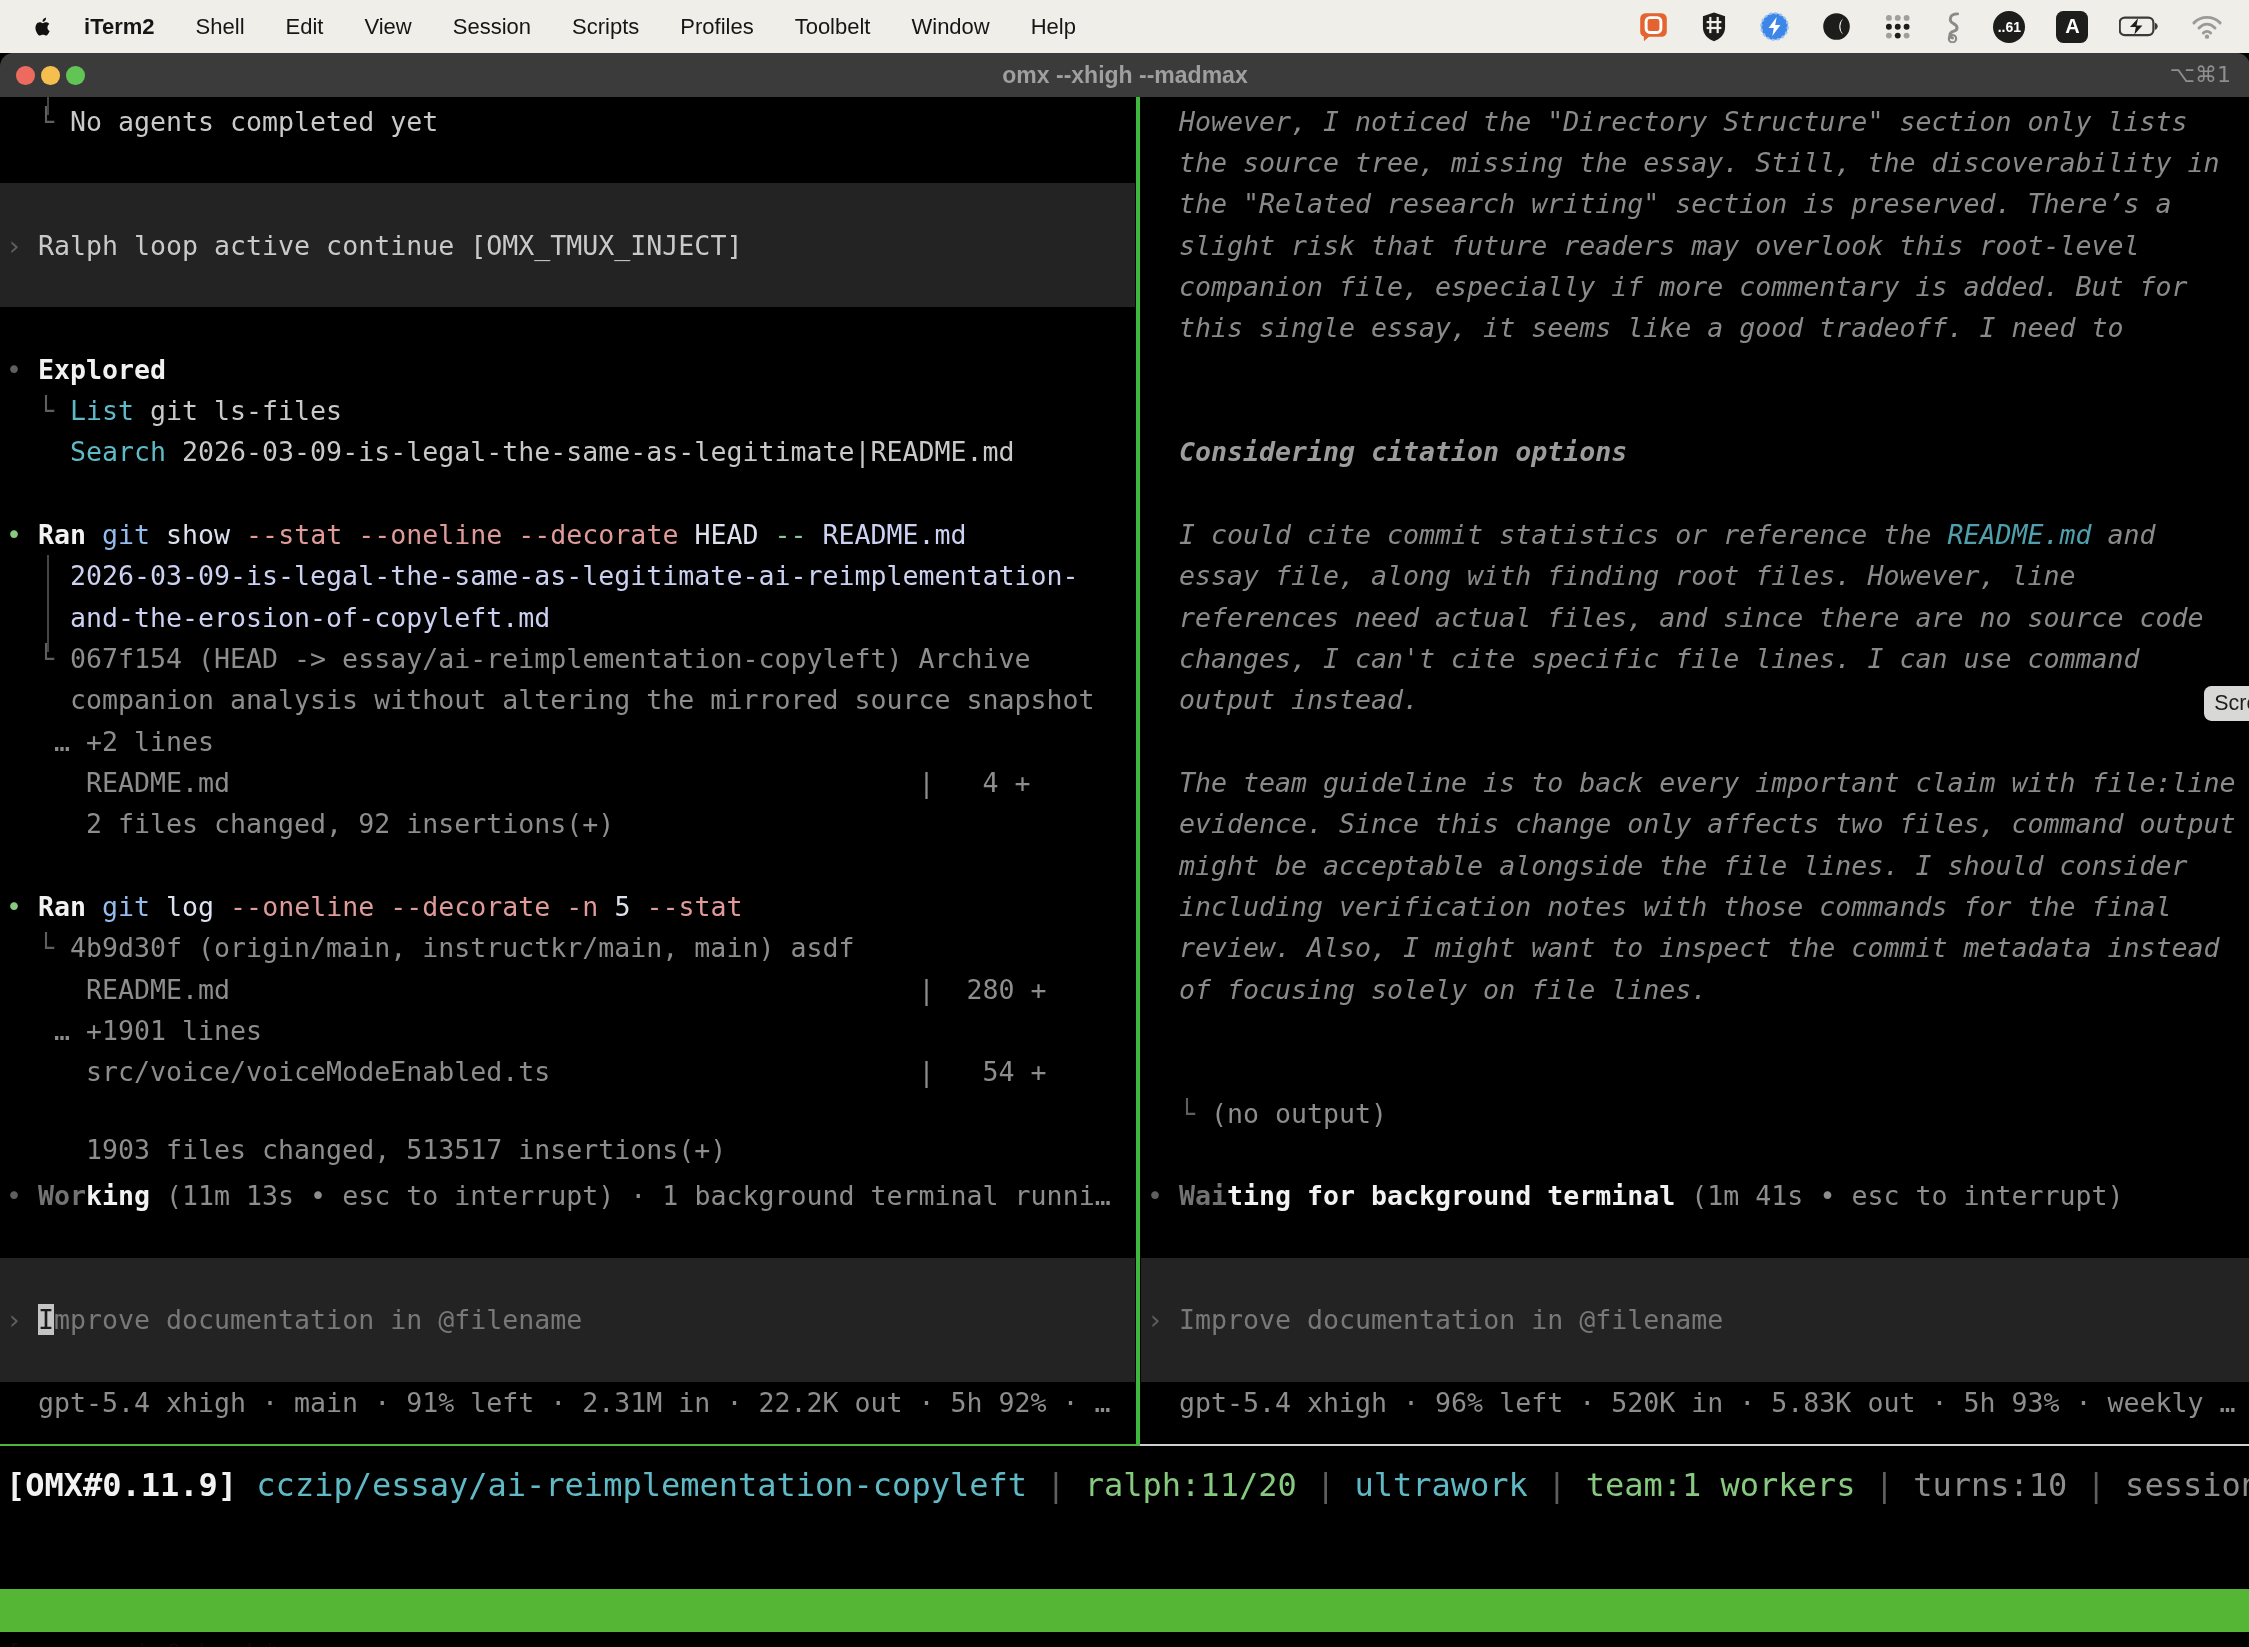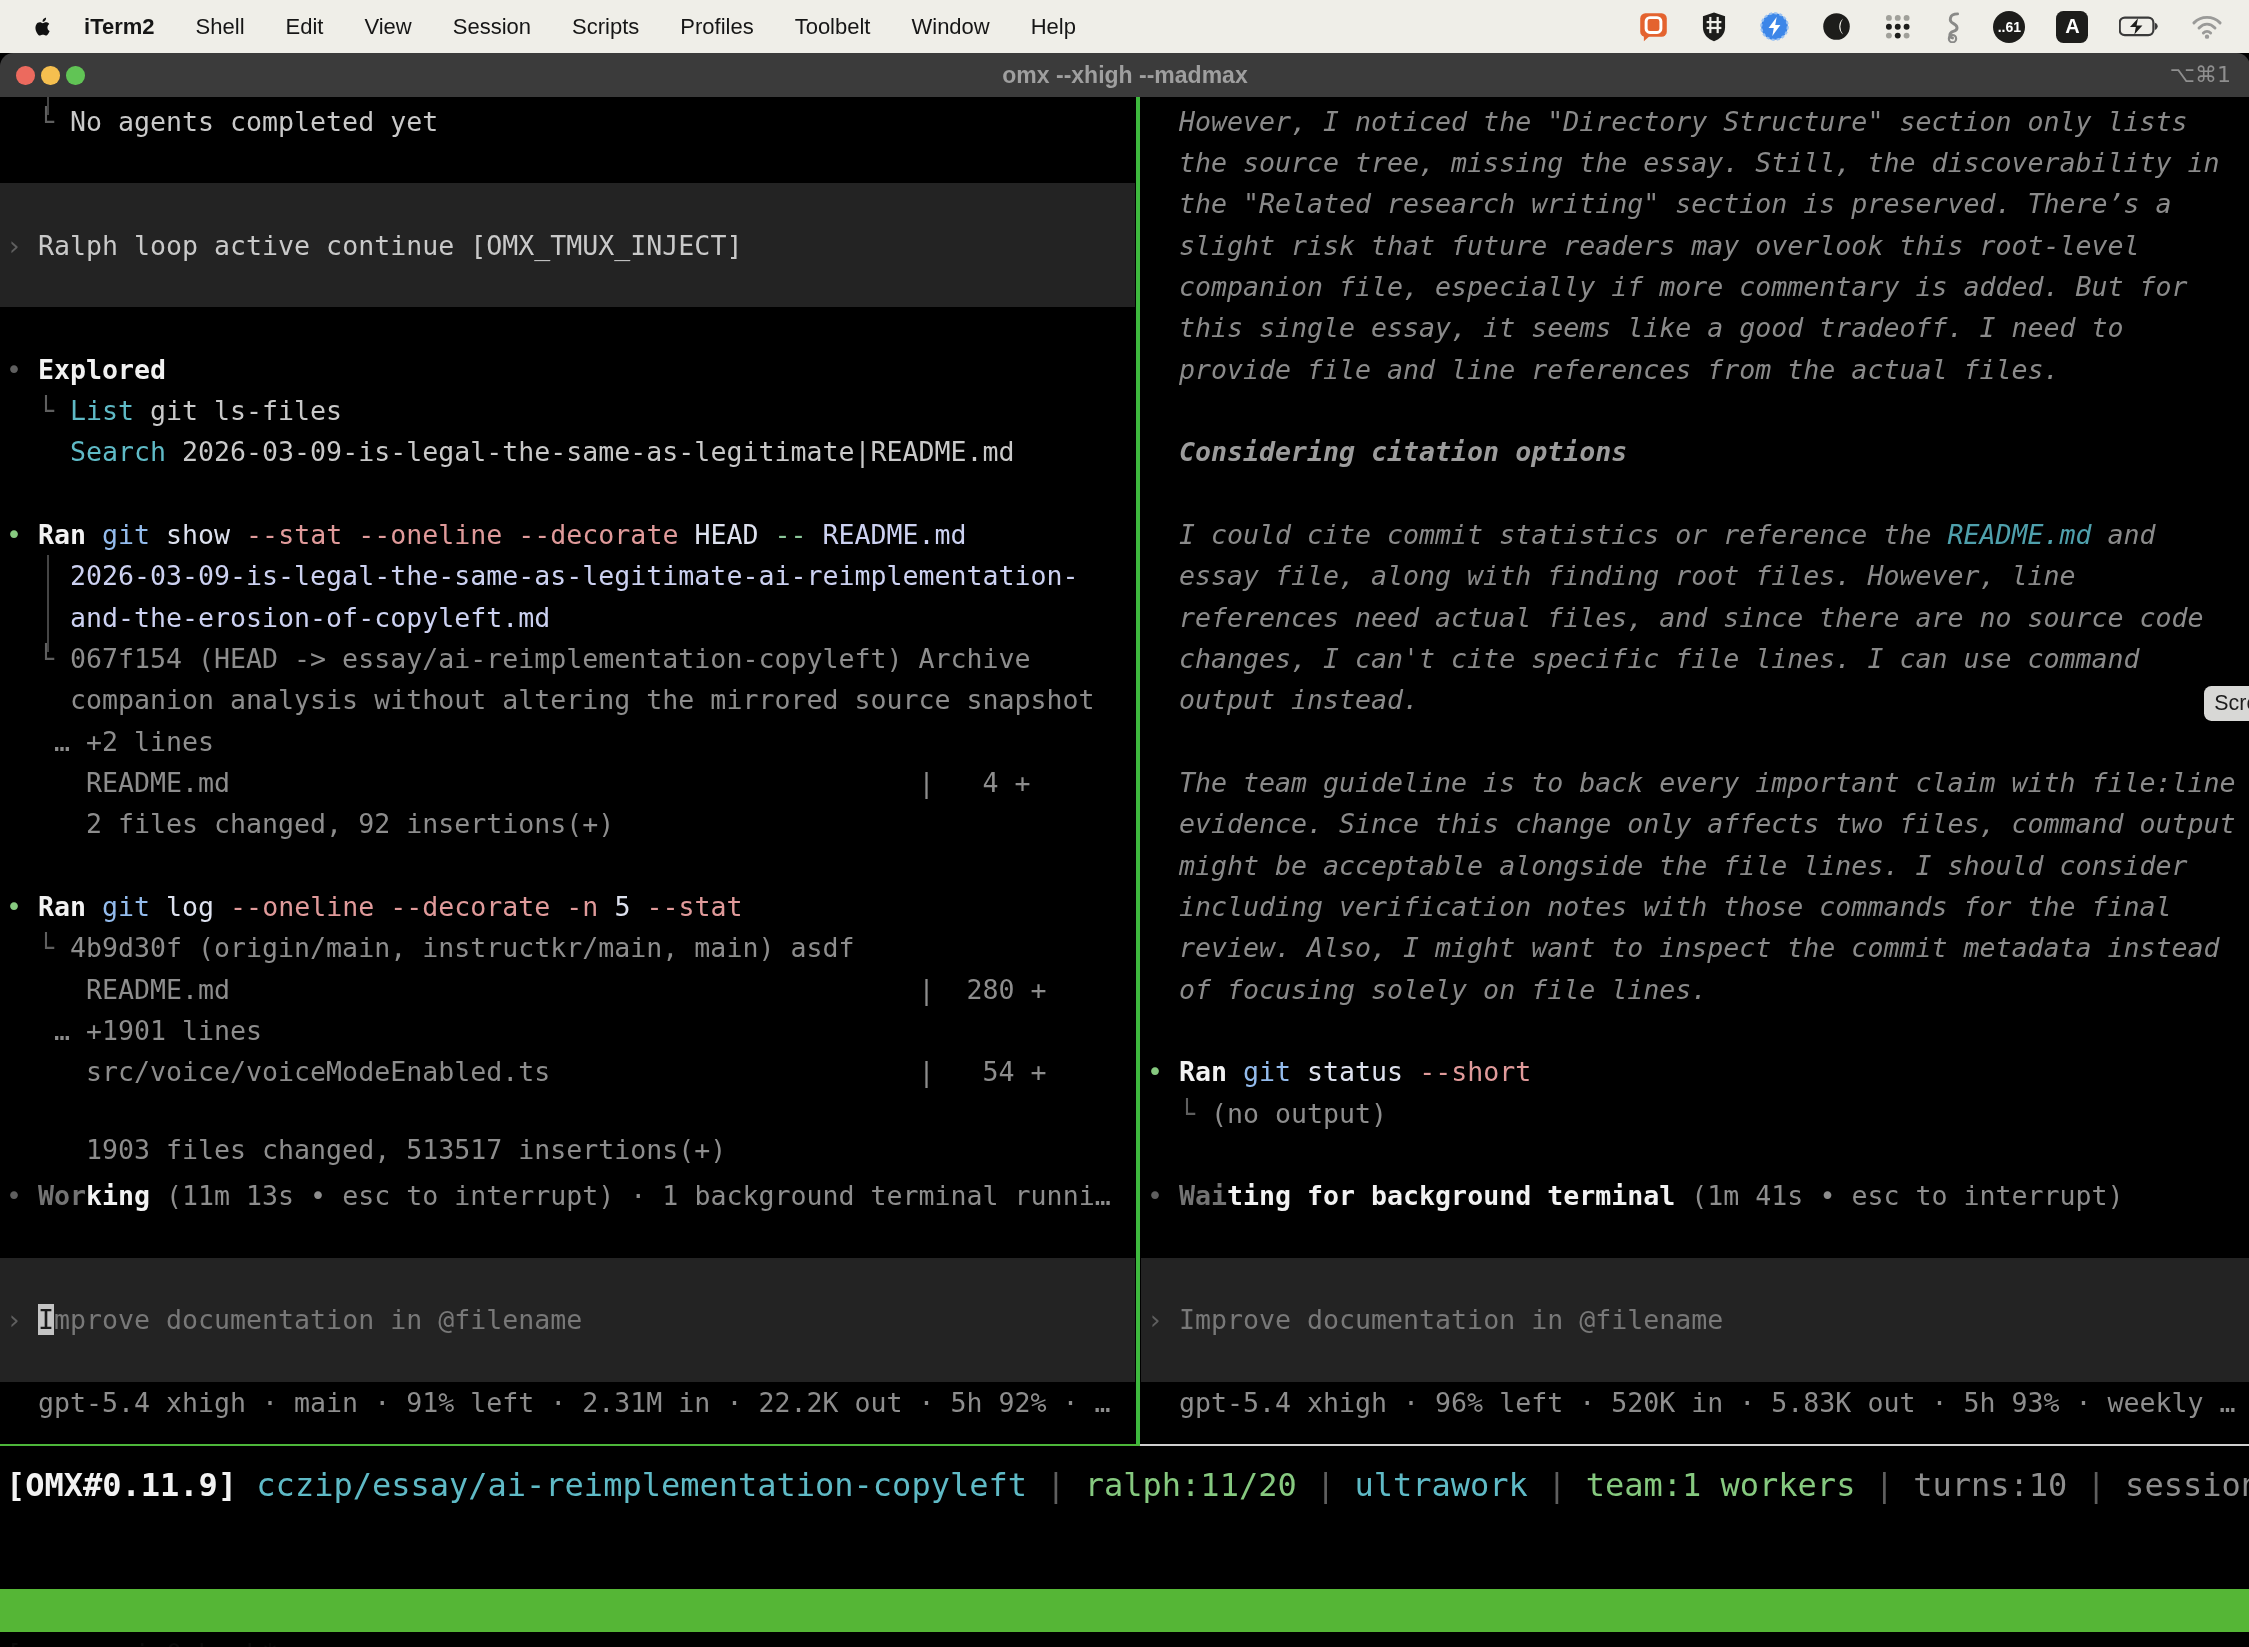--- a/index.html
+++ b/index.html
@@ -201,34 +201,32 @@
     </div>
 
   <div class="pane pane-right" id="pane-right">
     <div class="inputbox" style="top:1161px;"></div>
   <div class="trow" style="top: 3.7px;"><span class="s-it">  However, I noticed the "Directory Structure" section only lists</span></div>
       <div class="trow" style="top: 45px;"><span class="s-it">  the source tree, missing the essay. Still, the discoverability in</span></div>
       <div class="trow" style="top: 86px;"><span class="s-it">  the "Related research writing" section is preserved. There’s a</span></div>
       <div class="trow" style="top: 128px; text-decoration: underline;"><span class="s-it">  slight risk that future readers may overlook this root-level</span></div>
       <div class="trow" style="top: 169px;"><span class="s-it">  companion file, especially if more commentary is added. But for</span></div>
       <div class="trow" style="top: 210px;"><span class="s-it">  this single essay, it seems like a good tradeoff. I need to</span></div>
-      <div class="trow" style="top: 252px;"><span class="s-it">  provide file and line references from the actual files.</span></div>
       <div class="trow" style="top: 334px;"><span class="s-itb">  Considering citation options</span></div>
       <div class="trow" style="top: 417px;"><span class="s-it">  I could cite commit statistics or reference the </span><span class="s-itcyan">README.md</span><span class="s-it"> and</span></div>
       <div class="trow" style="top: 458px;"><span class="s-it">  essay file, along with finding root files. However, line</span></div>
       <div class="trow" style="top: 500px;"><span class="s-it">  references need actual files, and since there are no source code</span></div>
       <div class="trow" style="top: 541px;"><span class="s-it">  changes, I can't cite specific file lines. I can use command</span></div>
       <div class="trow" style="top: 582px;"><span class="s-it">  output instead.</span></div>
       <div class="trow" style="top: 665px;"><span class="s-it">  The team guideline is to back every important claim with file:line</span></div>
       <div class="trow" style="top: 706px;"><span class="s-it">  evidence. Since this change only affects two files, command output</span></div>
       <div class="trow" style="top: 748px;"><span class="s-it">  might be acceptable alongside the file lines. I should consider</span></div>
       <div class="trow" style="top: 789px;"><span class="s-it">  including verification notes with those commands for the final</span></div>
       <div class="trow" style="top: 830px;"><span class="s-it">  review. Also, I might want to inspect the commit metadata instead</span></div>
       <div class="trow" style="top: 872px;"><span class="s-it">  of focusing solely on file lines.</span></div>
-      <div class="trow" style="top: 954px;"><span class="s-grn">• </span><span class="s-wb">Ran</span><span class="s-fg"> </span><span class="s-blue">git</span><span class="s-fg"> </span><span class="s-arg">status</span><span class="s-fg"> </span><span class="s-pink">--short</span></div>
       <div class="trow" style="top: 996px;"><span class="s-dim">  └ </span><span class="s-gray">(no output)</span></div>
       <div class="trow" style="top: 1078px;"><span class="s-dim">• </span><span class="s-shim">Wai</span><span class="s-wb">ting for background terminal</span><span class="s-gray"> (1m 41s • esc to interrupt)</span></div>
       <div class="trow" style="top: 1202px;"><span class="s-dim">› </span><span class="s-ph">Improve documentation in @filename</span></div>
       <div class="trow" style="top: 1285px;"><span class="s-gray">  gpt-5.4 xhigh · 96% left · 520K in · 5.83K out · 5h 93% · weekly …</span></div>
     </div>
 
   <div class="divider"></div>
 
   <div class="tooltip">Scre</div>
 

